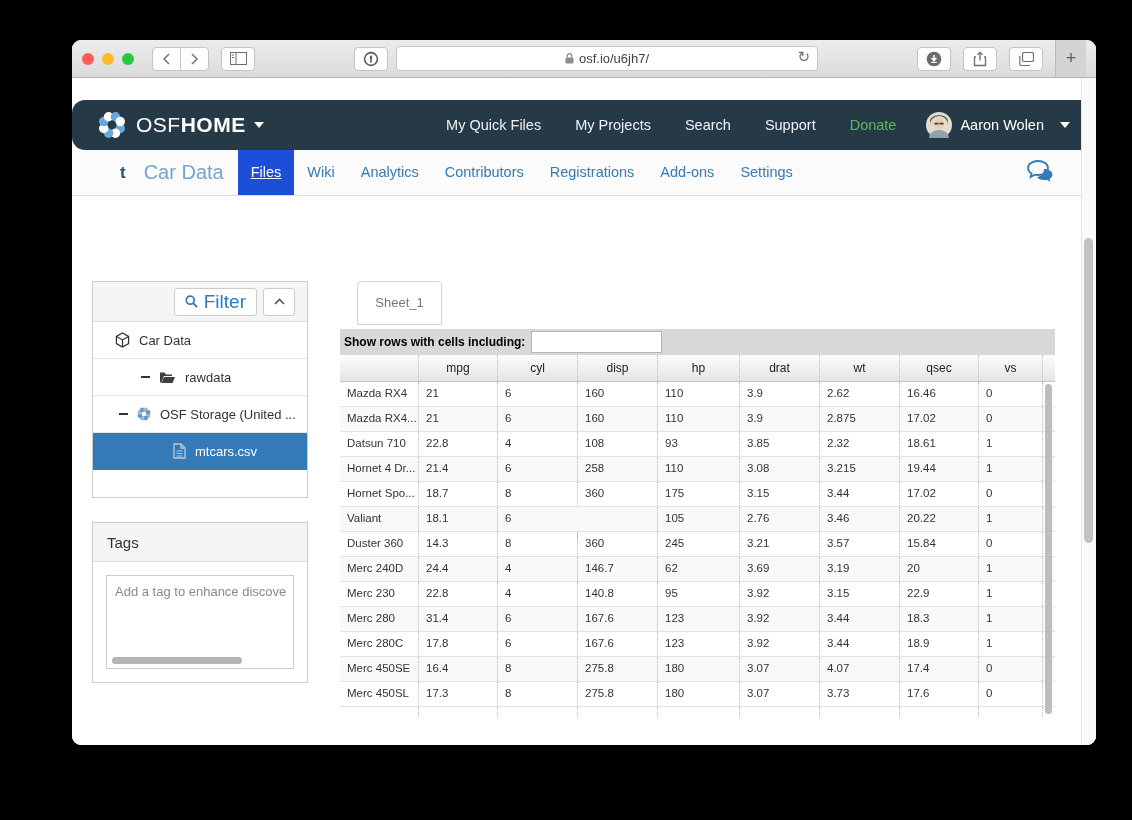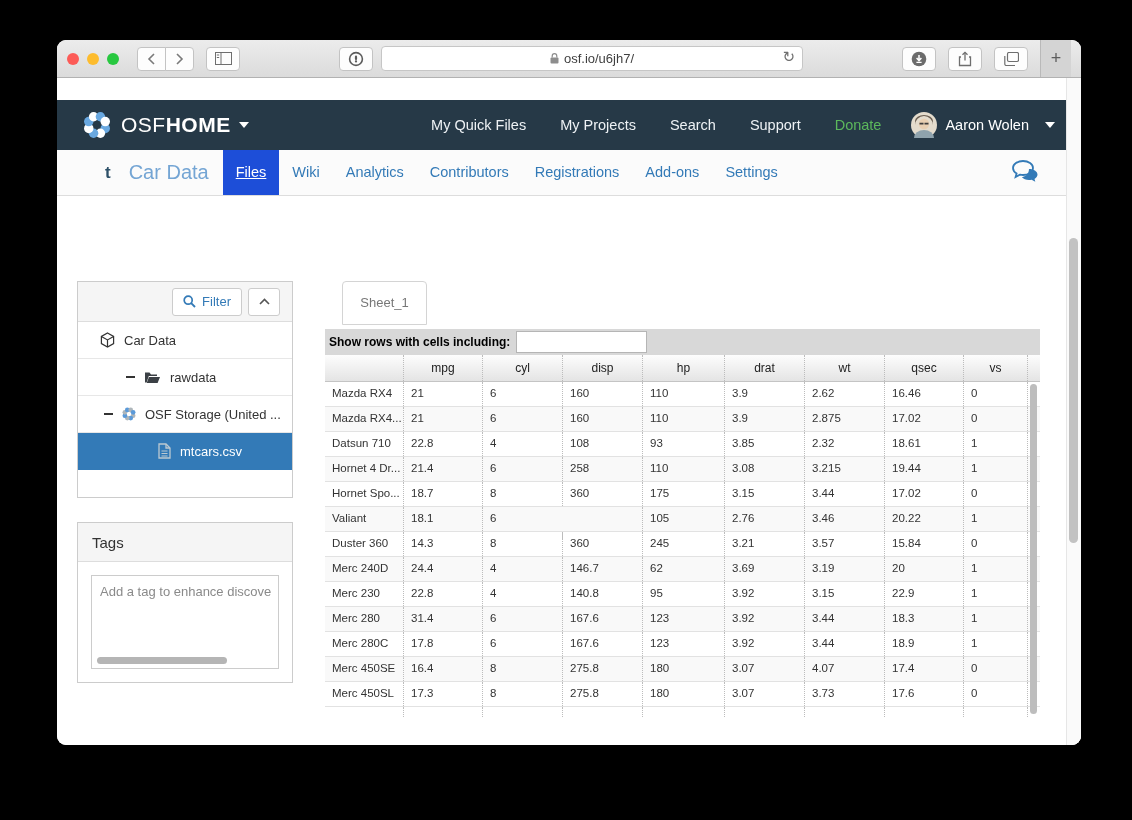--- a/index.html
+++ b/index.html
@@ -1,18 +1,18 @@
 <!DOCTYPE html>
 <html><head>
 <meta charset="utf-8">
 <style>
   html,body{margin:0;padding:0;background:#000;}
   body{width:1132px;height:820px;position:relative;overflow:hidden;
        font-family:"Liberation Sans","DejaVu Sans",sans-serif;}
-  .window{position:absolute;left:57px;top:40px;width:1024px;height:705px;background:#fff;
+  .window{position:absolute;left:72px;top:40px;width:1024px;height:705px;background:#fff;
           border-radius:9px;overflow:hidden;box-shadow:0 30px 80px rgba(0,0,0,.85);}
   
   .toolbar{height:37px;background:linear-gradient(#ececec,#dbdbdb);border-bottom:1px solid #b2b2b2;
            display:flex;align-items:center;padding:0 10px;position:relative;}
   .tl{width:12px;height:12px;border-radius:50%;margin-right:8px;display:inline-block;}
   .tl.r{background:#fc5b57}.tl.y{background:#fdbc2e}.tl.g{background:#28c840}
   .tbtn{height:22px;background:#fdfdfd;border:1px solid #c3c3c3;border-radius:4px;color:#666;
         display:flex;align-items:center;justify-content:center;}
   .grp{display:flex;margin-left:10px;}
   .grp .tbtn{width:27px;border-radius:0;margin-left:-1px;}
@@ -23,21 +23,21 @@
           margin-left:8px;display:flex;align-items:center;justify-content:center;position:relative;
           font-size:13px;color:#3f3f3f;}
   .urlbar .reload{position:absolute;right:7px;top:1px;color:#707070;font-size:15px;}
   .reload::before{content:"↻";}
   .plusbtn{width:30px;height:37px;margin-left:12px;border-left:1px solid #b9b9b9;background:#d4d4d4;
            display:flex;align-items:center;justify-content:center;color:#5d5d5d;font-size:18px;}
   .plusbtn::before{content:"+";}
   .spacer{flex:1;}
   .gap-strip{height:22px;background:#fff;}
   
-  .navbar{height:50px;background:#263947;display:flex;align-items:center;padding:0 26px;color:#fff;}
+  .navbar{height:50px;background:#263947;display:flex;align-items:center;padding:0 26px;color:#fff;border-radius:13px;}
   .brand{display:flex;align-items:center;font-size:21px;letter-spacing:.5px;}
   .brand .osf{font-weight:300;margin-left:10px;}
   .brand .home{font-weight:700;}
   .caret{width:0;height:0;border-left:5px solid transparent;border-right:5px solid transparent;
          border-top:6px solid #fff;display:inline-block;margin-left:8px;}
   .nav-menu{margin-left:auto;display:flex;gap:34px;font-size:14.5px;color:#eef2f5;align-items:center;}
   .nav-link{cursor:pointer;}
   .userblk{display:flex;align-items:center;margin-left:30px;font-size:14.5px;gap:8px;}
   
   .subnav{height:45px;background:#fbfbfb;border-bottom:1px solid #ddd;display:flex;align-items:center;
@@ -64,21 +64,21 @@
   .btn-group .btn{border-radius:0;margin-left:-1px;}
   .btn-group .btn:first-child{border-radius:3px 0 0 3px;margin-left:0;}
   .btn-group .btn:last-child{border-radius:0 3px 3px 0;}
   .main-row{display:flex;margin-top:56px;}
   
   .sidebar{width:216px;flex:0 0 216px;}
   .panel{border:1px solid #ccc;background:#fff;}
   .panel-hd{background:#f5f5f5;border-bottom:1px solid #ddd;display:flex;align-items:center;}
   .fhd{height:39px;justify-content:flex-end;padding-right:12px;gap:6px;}
   .filter-btn{height:26px;padding:0 10px;border:1px solid #ccc;border-radius:3px;background:#fff;
-              color:#337ab7;font-size:13px;display:flex;align-items:center;gap:6px;cursor:pointer;}
+              color:#337ab7;font-size:19px;display:flex;align-items:center;gap:6px;cursor:pointer;}
   .col-btn{width:30px;height:26px;border:1px solid #ccc;border-radius:3px;background:#fff;
            display:flex;align-items:center;justify-content:center;cursor:pointer;}
   .tree-row{height:37px;border-bottom:1px solid #e7e7e7;display:flex;align-items:center;
             font-size:13px;color:#333;box-sizing:border-box;cursor:pointer;}
   .tree-row.selected{background:#337ab7;color:#fff;border-bottom-color:#337ab7;}
   .tree-ic{display:inline-flex;margin-right:9px;}
   .minus{width:9px;height:2px;background:#333;display:inline-block;margin-right:9px;}
   .tree-pad{height:27px;}
   .tags-panel{margin-top:24px;}
   .tags-hd{height:38px;padding-left:14px;font-size:15px;color:#333;}

